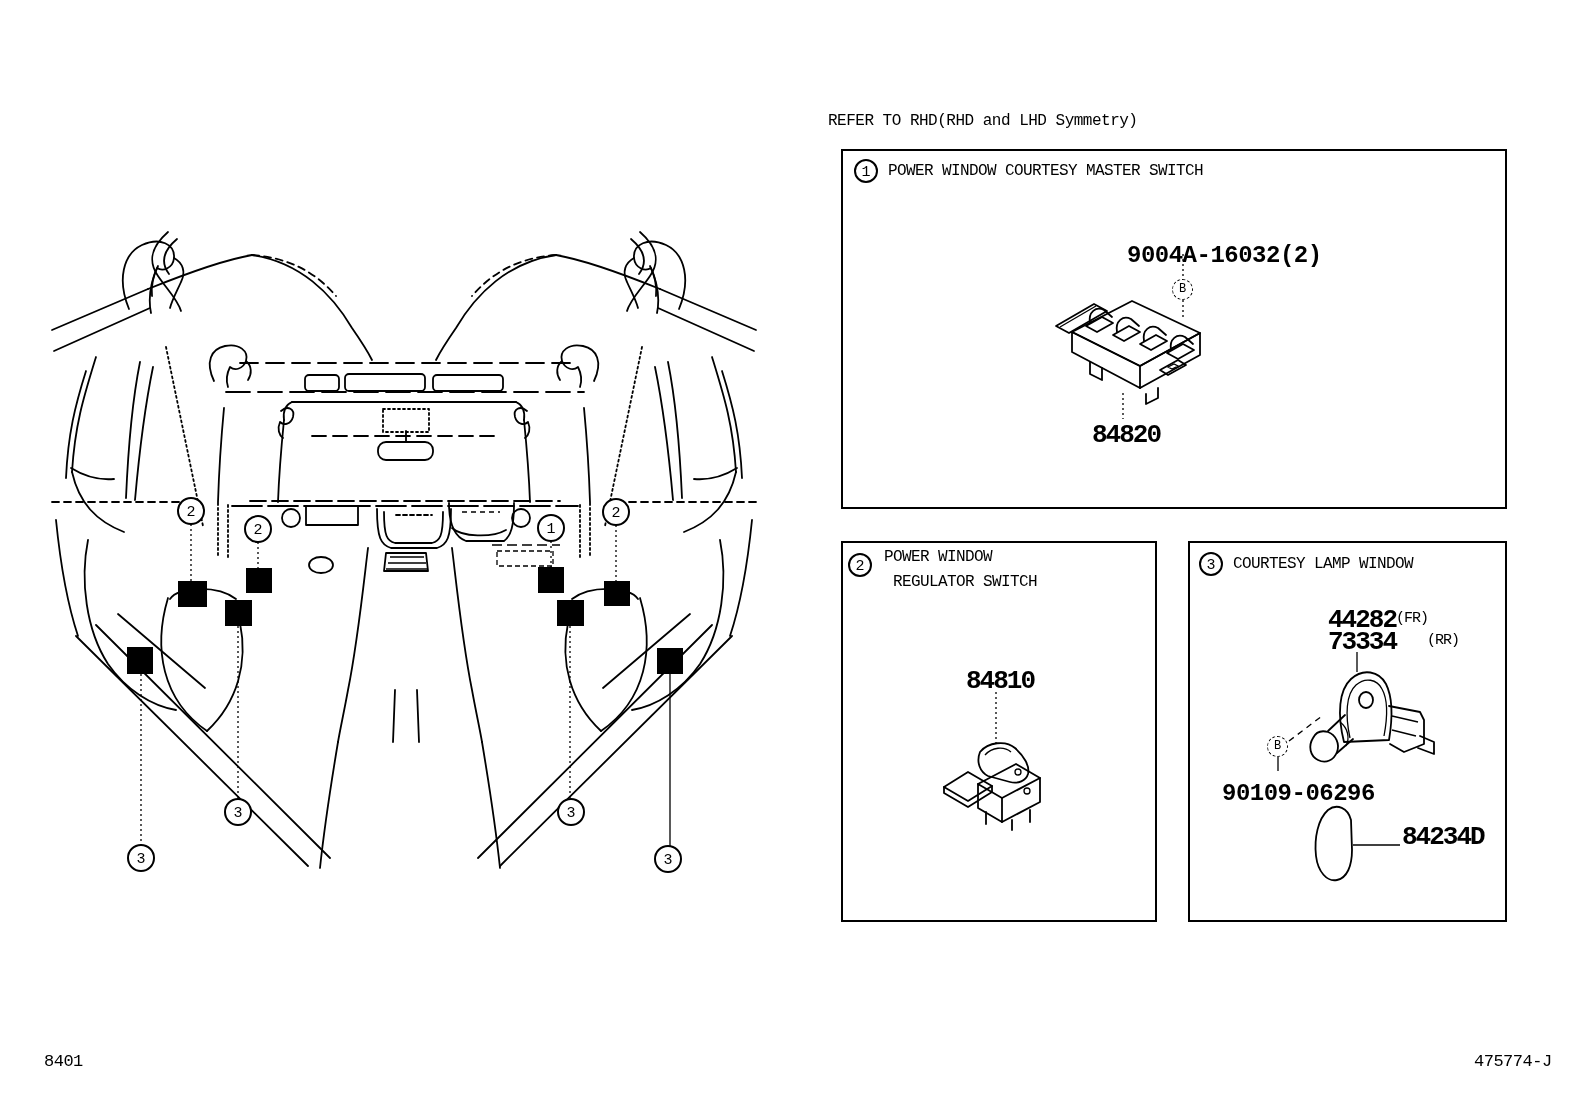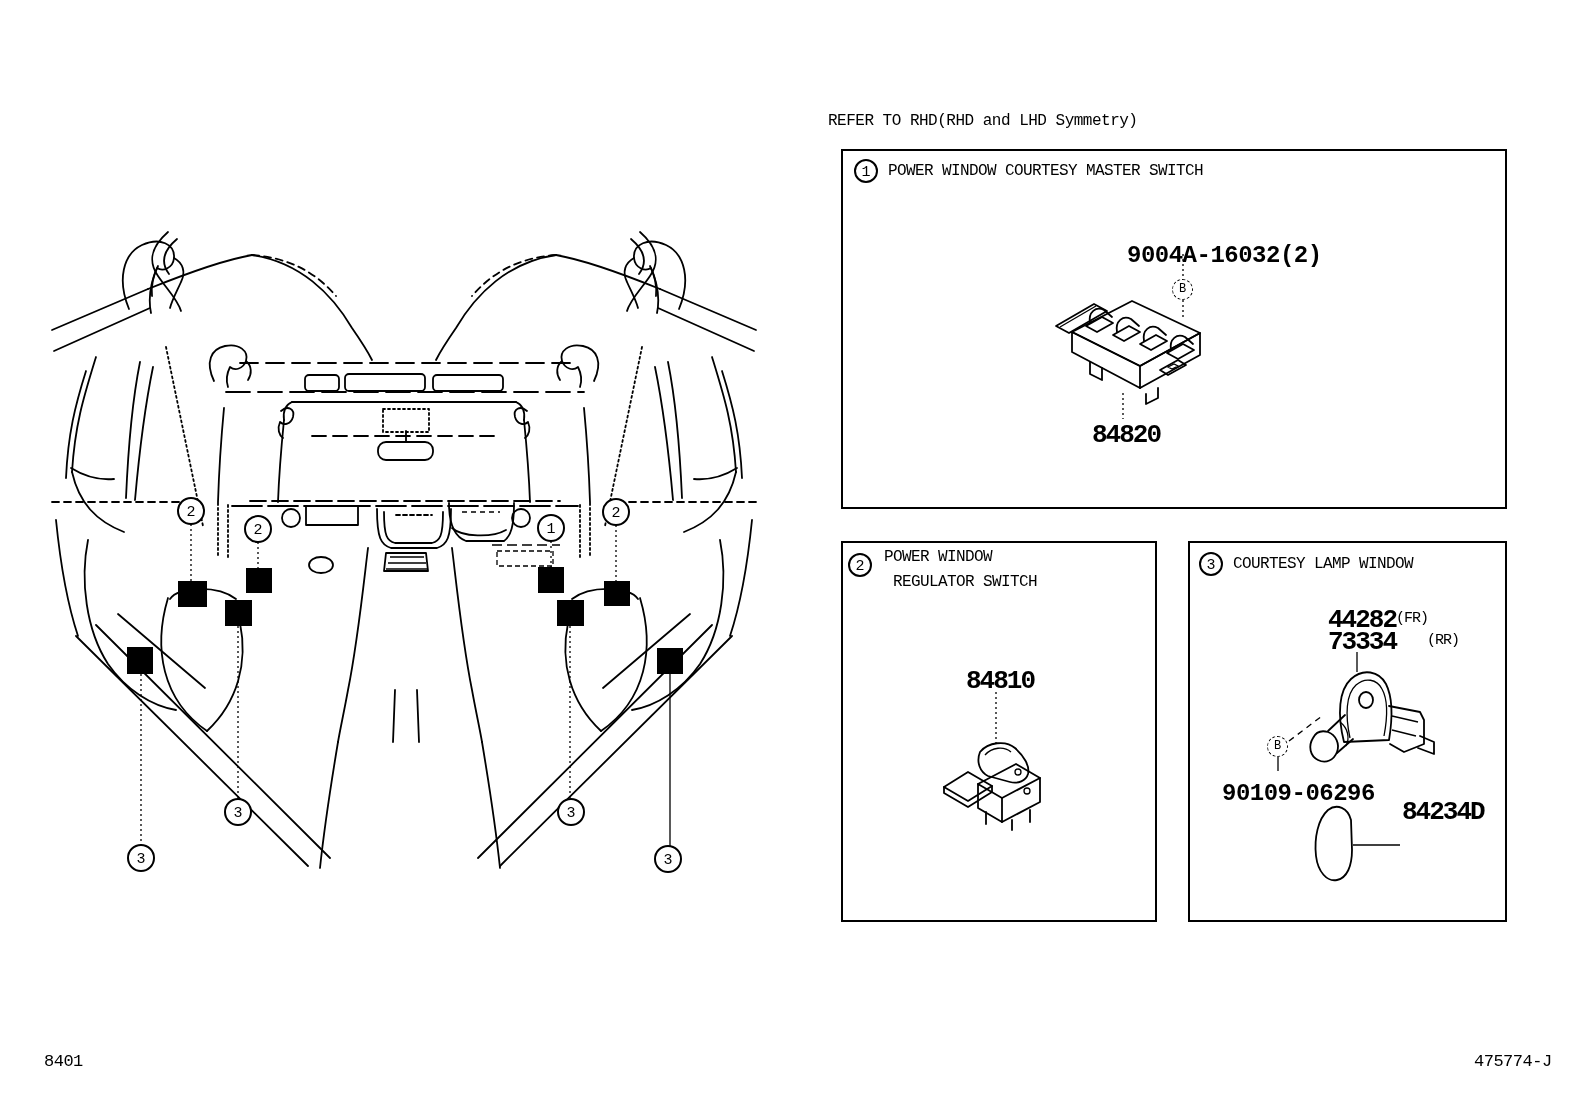--- a/index.html
+++ b/index.html
@@ -245,17 +245,17 @@
   <span class="txt part-big" style="left:966px;top:666px;">84810</span>
 
   <span class="num-circle" style="left:1199px;top:552px;">3</span>
   <span class="txt title" style="left:1233px;top:555px;">COURTESY LAMP WINDOW</span>
   <span class="txt part-big" style="left:1328px;top:605px;">44282</span>
   <span class="txt part-tag" style="left:1396px;top:610px;">(FR)</span>
   <span class="txt part-big" style="left:1328px;top:627px;">73334</span>
   <span class="txt part-tag" style="left:1396px;top:632px;margin-left:31px;">(RR)</span>
   <span class="b-circle" style="left:1267px;top:736px;">B</span>
   <span class="txt part-mid" style="left:1222px;top:772px;">90109-06296</span>
-  <span class="txt part-big" style="left:1402px;top:797px;">84234D</span>
+  <span class="txt part-big" style="left:1402px;top:822px;">84234D</span>
 
   <span class="txt footer-code" style="left:44px;top:1052px;">8401</span>
   <span class="txt footer-code" style="left:1474px;top:1052px;">475774-J</span>
 </div>
 
 </body></html>

